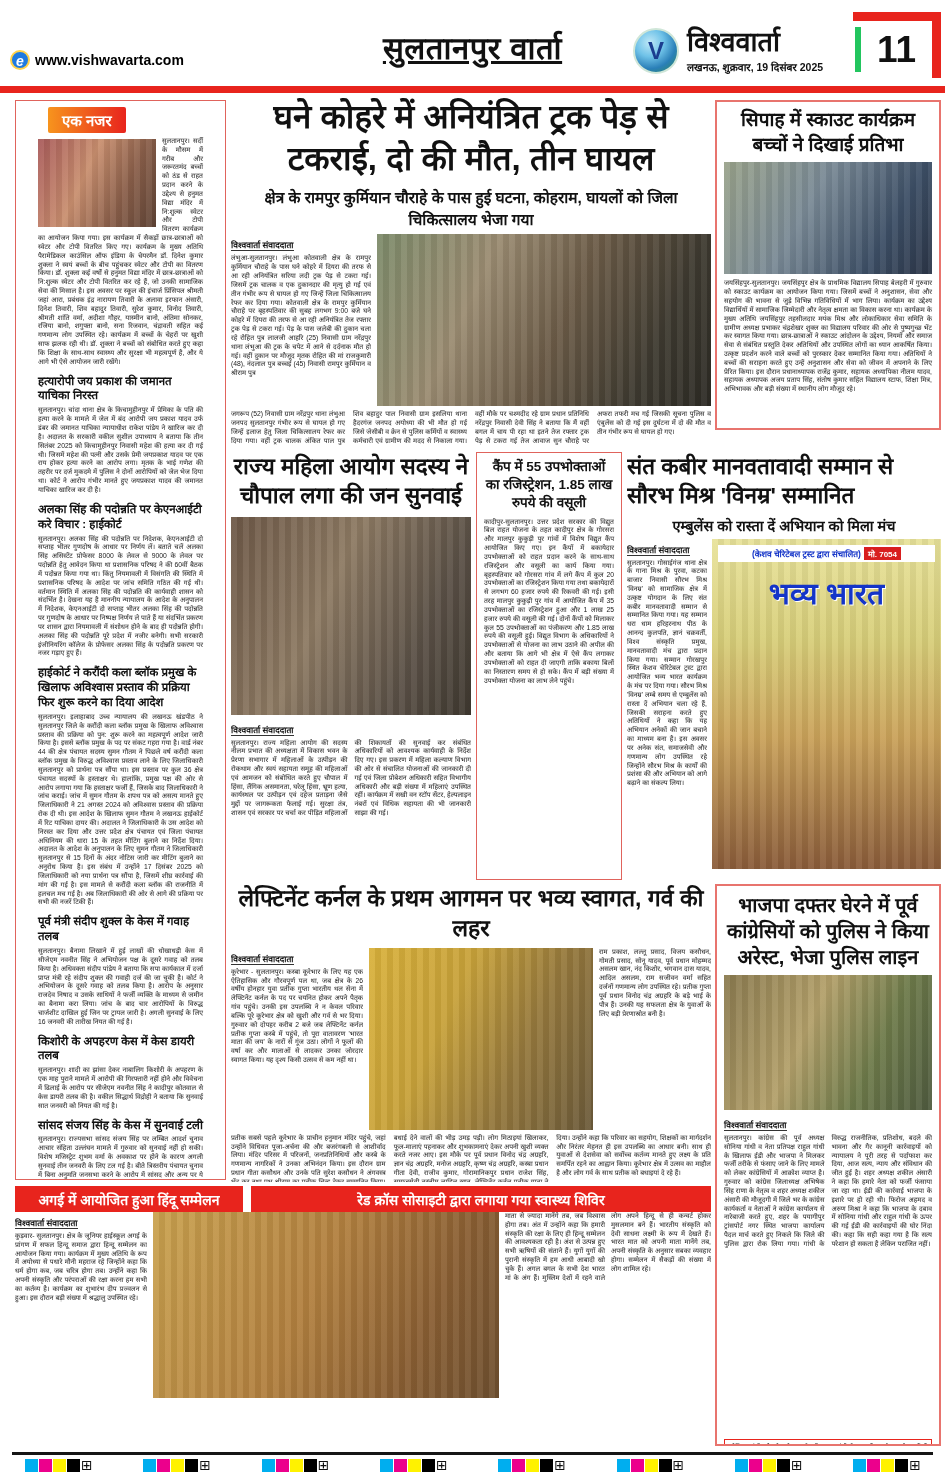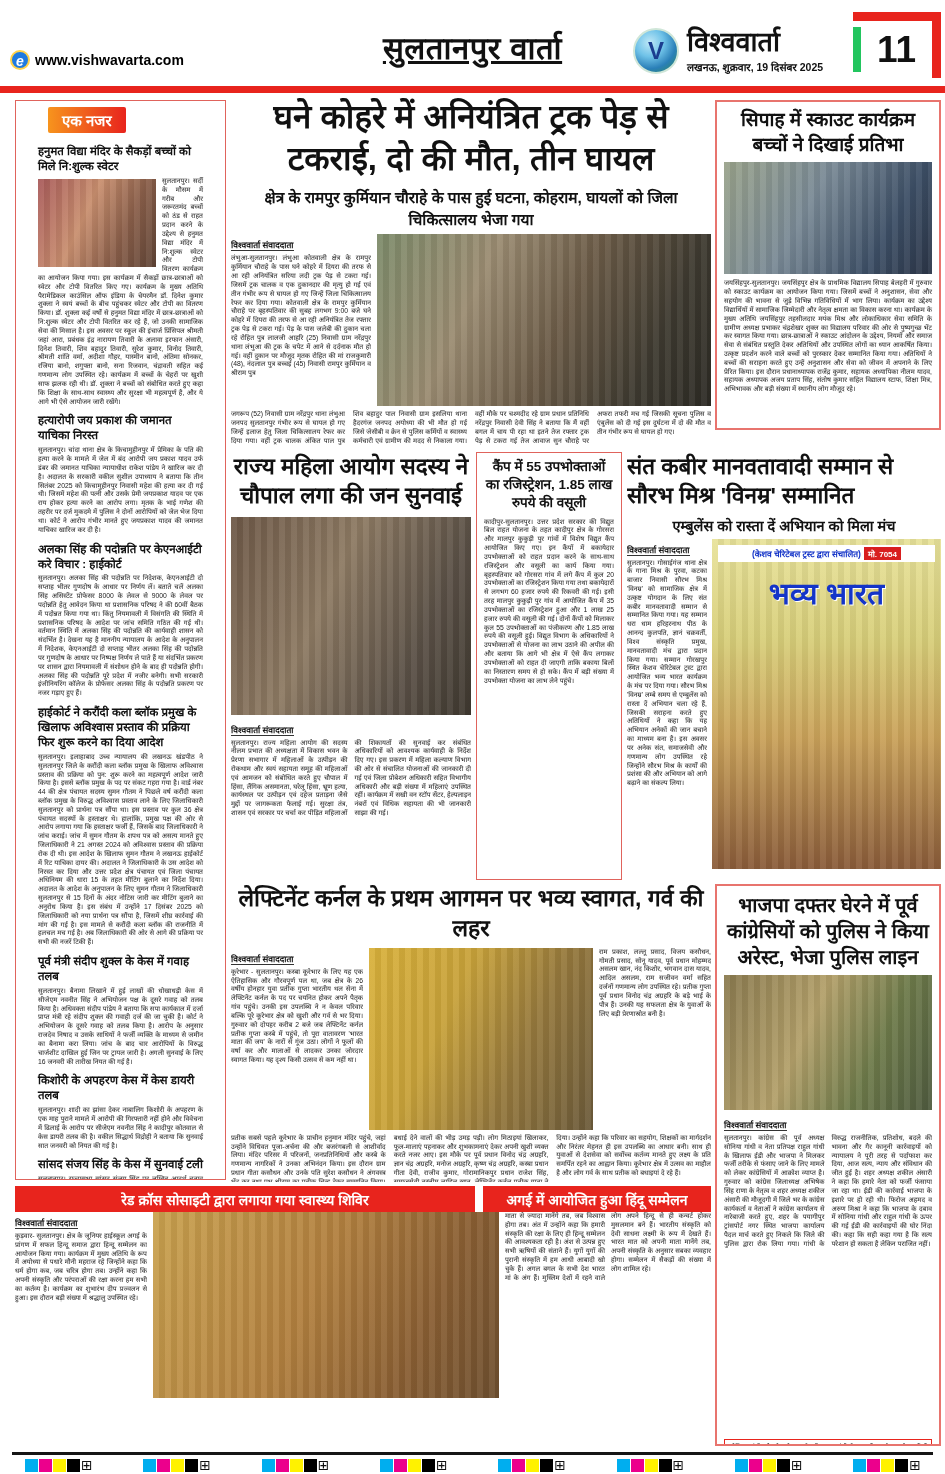--- a/index.html
+++ b/index.html
@@ -19,21 +19,21 @@
   .brand-block{position:absolute;left:633px;top:28px;display:flex;align-items:center;gap:8px;}
   .logo{width:46px;height:46px;border-radius:50%;flex:0 0 46px;
         background:radial-gradient(circle at 35% 30%,#bfe8f7 0%,#6fc2e8 35%,#2a7fb8 65%,#2e8b57 100%);
         color:#1b3d8f;font-weight:bold;font-size:24px;display:flex;align-items:center;justify-content:center;
         border:2px solid #cfe6d8;box-sizing:border-box;}
   .brand{font-size:27px;font-weight:bold;line-height:1;}
   .edition{font-size:10.5px;font-weight:bold;margin-top:4px;}
   .pageno-box{position:absolute;top:12px;right:4px;width:88px;height:66px;
         border-top:9px solid var(--red);border-right:9px solid var(--red);
         display:flex;align-items:center;justify-content:flex-end;box-sizing:border-box;padding-right:16px;}
-  .pageno{font-size:37px;font-weight:bold;line-height:1;border-left:8px solid #22c55e;padding:4px 0 4px 16px;}
+  .pageno{font-size:37px;font-weight:bold;line-height:1;border-left:6px solid #22c55e;padding:4px 0 4px 16px;}
   .red-rule{position:absolute;top:86px;left:0;width:945px;height:7px;background:var(--red);}
   
   .body-txt{font-size:6.8px;line-height:1.3;text-align:justify;color:var(--body);}
   .byline{font-size:8.5px;font-weight:bold;border-bottom:1px solid #333;display:inline-block;margin:0 0 3px;}
   .photo{background:linear-gradient(120deg,#9aa38b,#7a8a96 40%,#3d4f66 75%,#2b3547);position:relative;overflow:hidden;}
   .photo::after{content:"";position:absolute;inset:0;
         background:repeating-linear-gradient(90deg,rgba(255,255,255,.06) 0 6px,rgba(0,0,0,.05) 6px 12px);}
   .ph-truck{background:linear-gradient(115deg,#7d8b6a,#9b8c72 30%,#6b5b47 55%,#3e3a30 80%,#2c2a24);}
   .ph-kids{background:linear-gradient(115deg,#a85a5a,#c98f6f 40%,#8a5f4a 70%,#5f4436);}
   .ph-meeting{background:linear-gradient(115deg,#6d5847,#8d7a63 40%,#5a5046 75%,#3e382f);}
@@ -136,21 +136,20 @@
     </span>
   </div>
   <div class="pageno-box">
     <span class="pageno">11</span>
   </div>
   <div class="red-rule"></div>
 
   <div class="ek-box">
     <span class="ek-head">एक नजर</span>
     <div class="ek-item">
-      <h3>हनुमत विद्या मंदिर के सैकड़ों बच्चों को मिले नि:शुल्क स्वेटर</h3>
       <div class="ek-photo photo ph-kids"></div>
       <div class="body-txt">सुलतानपुर। सर्दी के मौसम में गरीब और जरूरतमंद बच्चों को ठंड से राहत प्रदान करने के उद्देश्य से हनुमत विद्या मंदिर में नि:शुल्क स्वेटर और टोपी वितरण कार्यक्रम का आयोजन किया गया। इस कार्यक्रम में सैकड़ों छात्र-छात्राओं को स्वेटर और टोपी वितरित किए गए। कार्यक्रम के मुख्य अतिथि पैरामेडिकल काउंसिल ऑफ इंडिया के चेयरमैन डॉ. दिनेश कुमार शुक्ला ने स्वयं बच्चों के बीच पहुंचकर स्वेटर और टोपी का वितरण किया। डॉ. शुक्ला कई वर्षों से हनुमत विद्या मंदिर में छात्र-छात्राओं को नि:शुल्क स्वेटर और टोपी वितरित कर रहे हैं, जो उनकी सामाजिक सेवा की मिसाल है। इस अवसर पर स्कूल की इंचार्ज प्रिंसिपल श्रीमती जहां आरा, प्रबंधक इंद्र नारायण तिवारी के अलावा इरफान अंसारी, दिनेश तिवारी, शिव बहादुर तिवारी, सुरेश कुमार, विनोद तिवारी, श्रीमती शांति वर्मा, अदीशा गौहर, यास्मीन बानो, अंतिमा सोनकर, रजिया बानो, शगुफ्ता बानो, सना रिजवान, चंद्रावती सहित कई गणमान्य लोग उपस्थित रहे। कार्यक्रम में बच्चों के चेहरों पर खुशी साफ झलक रही थी। डॉ. शुक्ला ने बच्चों को संबोधित करते हुए कहा कि शिक्षा के साथ-साथ स्वास्थ्य और सुरक्षा भी महत्वपूर्ण है, और ये आगे भी ऐसे आयोजन जारी रखेंगे।</div>
     </div>
     <div class="ek-item">
       <h3>हत्यारोपी जय प्रकाश की जमानत याचिका निरस्त</h3>
       <div class="body-txt">सुलतानपुर। चांदा थाना क्षेत्र के किचामुहीनपुर में प्रेमिका के पति की हत्या करने के मामले में जेल में बंद आरोपी जय प्रकाश यादव उर्फ डंबर की जमानत याचिका न्यायाधीश राकेश पांडेय ने खारिज कर दी है। अदालत के सरकारी वकील सुशील उपाध्याय ने बताया कि तीन सितंबर 2025 को किचामुहीनपुर निवासी महेश की हत्या कर दी गई थी। जिसमें महेश की पत्नी और उसके प्रेमी जयप्रकाश यादव पर एक राय होकर हत्या करने का आरोप लगा। मृतक के भाई गणेश की तहरीर पर दर्ज मुकदमे में पुलिस ने दोनों आरोपियों को जेल भेज दिया था। कोर्ट ने आरोप गंभीर मानते हुए जयप्रकाश यादव की जमानत याचिका खारिज कर दी है।</div>
     </div>
     <div class="ek-item">
       <h3>अलका सिंह की पदोन्नति पर केएनआईटी करे विचार : हाईकोर्ट</h3>
       <div class="body-txt">सुलतानपुर। अलका सिंह की पदोन्नति पर निदेशक, केएनआईटी दो सप्ताह भीतर गुणदोष के आधार पर निर्णय लें। बताते चलें अलका सिंह असिस्टेंट प्रोफेसर 8000 के लेवल से 9000 के लेवल पर पदोन्नति हेतु आवेदन किया था प्रशासनिक परिषद ने की 60वीं बैठक में पदोन्नत किया गया था। किंतु नियमावली में विसंगति की स्थिति में प्रशासनिक परिषद के आदेश पर जांच समिति गठित की गई थी। वर्तमान स्थिति में अलका सिंह की पदोन्नति की कार्यवाही शासन को संदर्भित है। देखना यह है माननीय न्यायालय के आदेश के अनुपालन में निदेशक, केएनआईटी दो सप्ताह भीतर अलका सिंह की पदोन्नति पर गुणदोष के आधार पर निष्पक्ष निर्णय ले पाते हैं या संदर्भित प्रकरण पर शासन द्वारा नियमावली में संशोधन होने के बाद ही पदोन्नति होगी। अलका सिंह की पदोन्नति पूरे प्रदेश में नजीर बनेगी। सभी सरकारी इंजीनियरिंग कॉलेज के प्रोफेसर अलका सिंह के पदोन्नति प्रकरण पर नजर गड़ाए हुए हैं।</div>
@@ -238,22 +237,22 @@
   <div class="bjp-box">
     <h2>भाजपा दफ्तर घेरने में पूर्व कांग्रेसियों को पुलिस ने किया अरेस्ट, भेजा पुलिस लाइन</h2>
     <div class="photo ph-protest"></div>
     <span class="byline">विश्ववार्ता संवाददाता</span>
     <div class="cols body-txt">सुलतानपुर। कांग्रेस की पूर्व अध्यक्ष सोनिया गांधी व नेता प्रतिपक्ष राहुल गांधी के खिलाफ ईडी और भाजपा ने मिलकर फर्जी तरीके से फंसाए जाने के लिए मामले को लेकर कांग्रेसियों में आक्रोश व्याप्त है। गुरुवार को कांग्रेस जिलाध्यक्ष अभिषेक सिंह राणा के नेतृत्व व शहर अध्यक्ष शकील अंसारी की मौजूदगी में जिले भर के कांग्रेस कार्यकर्ता व नेताओं ने कांग्रेस कार्यालय से नारेबाजी करते हुए, शहर के पयागीपुर ट्रांसपोर्ट नगर स्थित भाजपा कार्यालय पैदल मार्च करते हुए निकले कि जिले की पुलिस द्वारा रोक लिया गया। गांधी के विरुद्ध राजनीतिक, प्रतिशोध, बदले की भावना और गैर कानूनी कार्रवाइयों को न्यायालय ने पूरी तरह से पर्दाफाश कर दिया, आज सत्य, न्याय और संविधान की जीत हुई है। शहर अध्यक्ष शकील अंसारी ने कहा कि हमारे नेता को फर्जी फंसाया जा रहा था। ईडी की कार्रवाई भाजपा के इशारे पर हो रही थी। फिरोज अहमद व अरुण मिश्रा ने कहा कि भाजपा के दबाव में सोनिया गांधी और राहुल गांधी के ऊपर की गई ईडी की कार्रवाइयों की घोर निंदा की। कहा कि सही कहा गया है कि सत्य परेशान हो सकता है लेकिन पराजित नहीं।</div>
     <div class="bjp-note">सोनिया गांधी और देश के समर्थन में राहुल गांधी के पक्ष में प्रदर्शन करने वालों में बड़ी संख्या में कार्यकर्ता व नेता शामिल रहे।</div>
   </div>
 
   <div class="bottom-band">
     <div class="banners">
+      <div class="banner banner-left">अगई में आयोजित हुआ हिंदू सम्मेलन</div>
       <div class="banner banner-right">रेड क्रॉस सोसाइटी द्वारा लगाया गया स्वास्थ्य शिविर</div>
-      <div class="banner banner-left">अगई में आयोजित हुआ हिंदू सम्मेलन</div>
     </div>
     <div class="row">
       <div class="leftcol">
         <span class="byline">विश्ववार्ता संवाददाता</span>
         <div class="body-txt">कुड़वार- सुलतानपुर। क्षेत्र के जूनियर हाईस्कूल अगई के प्रांगण में सफल हिन्दू समाज द्वारा हिन्दू सम्मेलन का आयोजन किया गया। कार्यक्रम में मुख्य अतिथि के रूप में अयोध्या से पधारे मौनी महराज रहे जिन्होंने कहा कि धर्म होगा कब, जब चरित्र होगा तब। उन्होंने कहा कि अपनी संस्कृति और परंपराओं की रक्षा करना हम सभी का कर्तव्य है। कार्यक्रम का शुभारंभ दीप प्रज्वलन से हुआ। इस दौरान बड़ी संख्या में श्रद्धालु उपस्थित रहे।</div>
       </div>
       <div class="photo ph-saffron"></div>
       <div class="rightcols body-txt">माता से ज्यादा मानेंगे तब, जब विश्वास होगा तब। अंत में उन्होंने कहा कि हमारी संस्कृति की रक्षा के लिए ही हिन्दू सम्मेलन की आवश्यकता रही है। अंश से उत्पन्न हुए सभी ऋषियों की संताने हैं। युगों युगों की पुरानी संस्कृति में हम आधी आबादी खो चुके हैं। अगल बगल के सभी देश भारत मां के अंग हैं। मुस्लिम देशों में रहने वाले लोग अपने हिन्दू से ही कन्वर्ट होकर मुसलमान बने हैं। भारतीय संस्कृति को देवी साधना लक्ष्मी के रूप में देखते हैं। भारत मात को अपनी माता मानेंगे तब, अपनी संस्कृति के अनुसार सबका व्यवहार होगा। सम्मेलन में सैकड़ों की संख्या में लोग शामिल रहे।</div>
     </div>
   </div>

